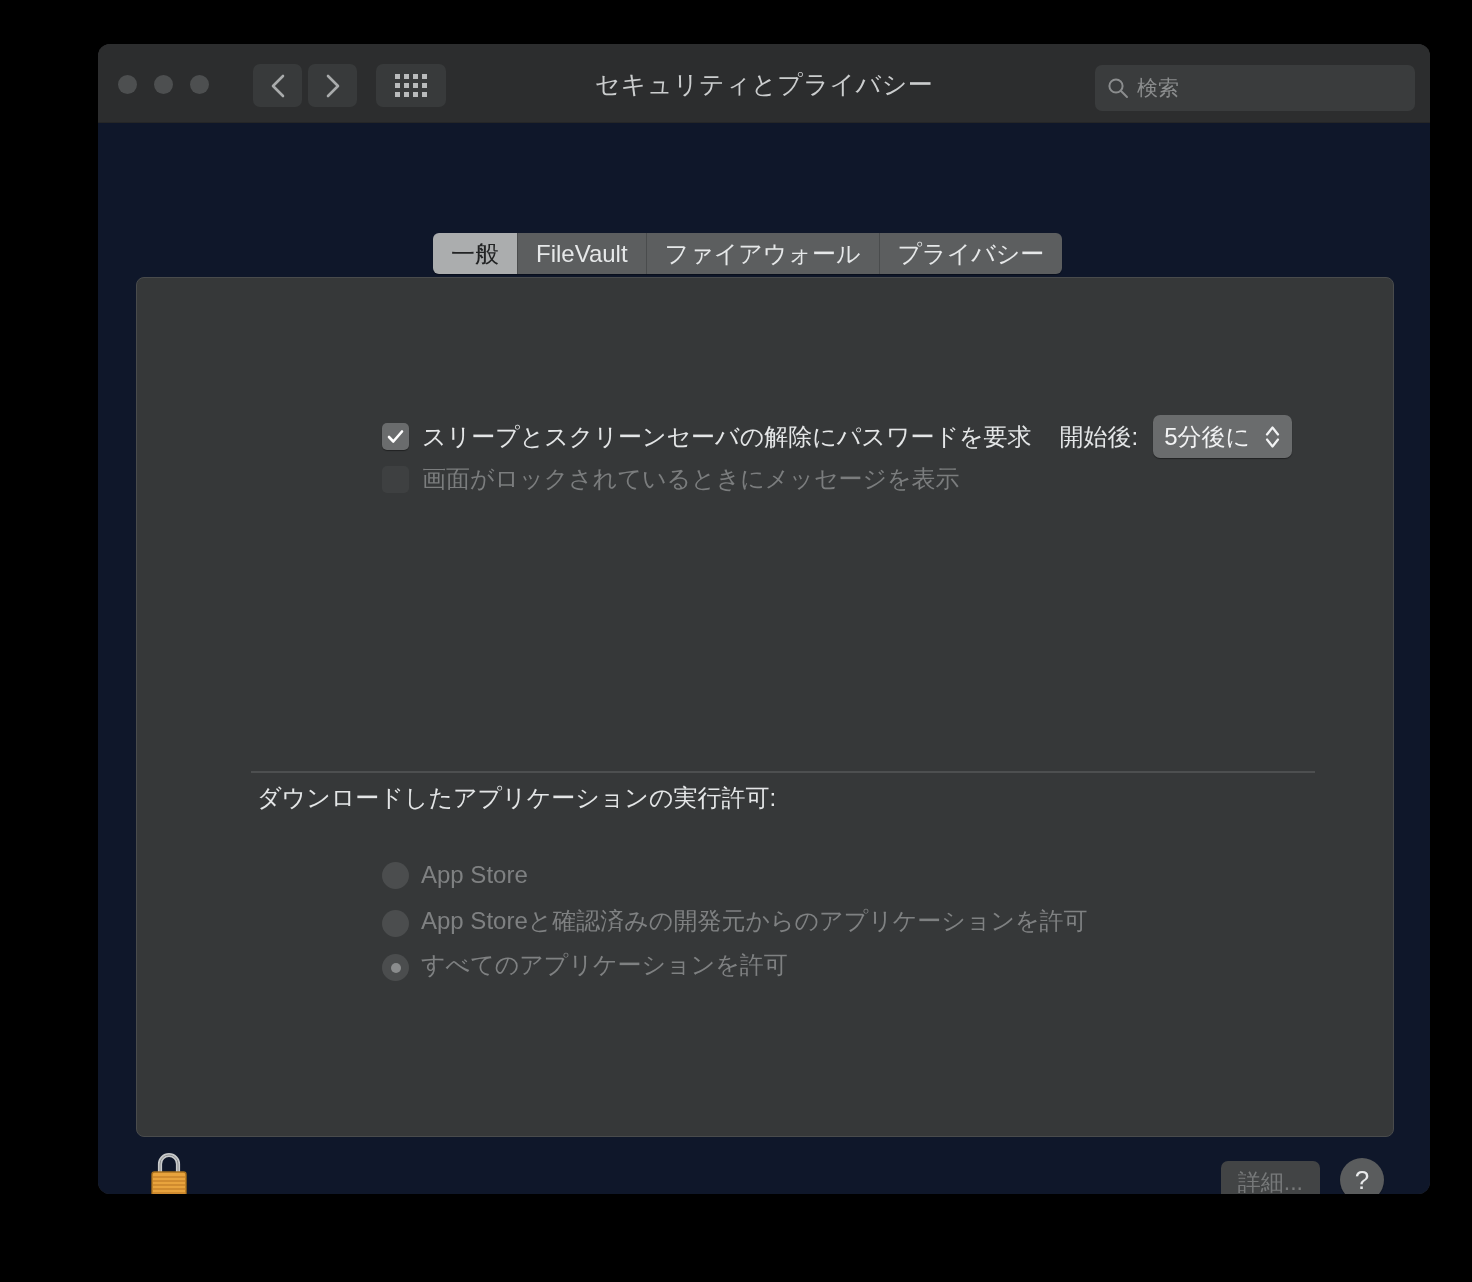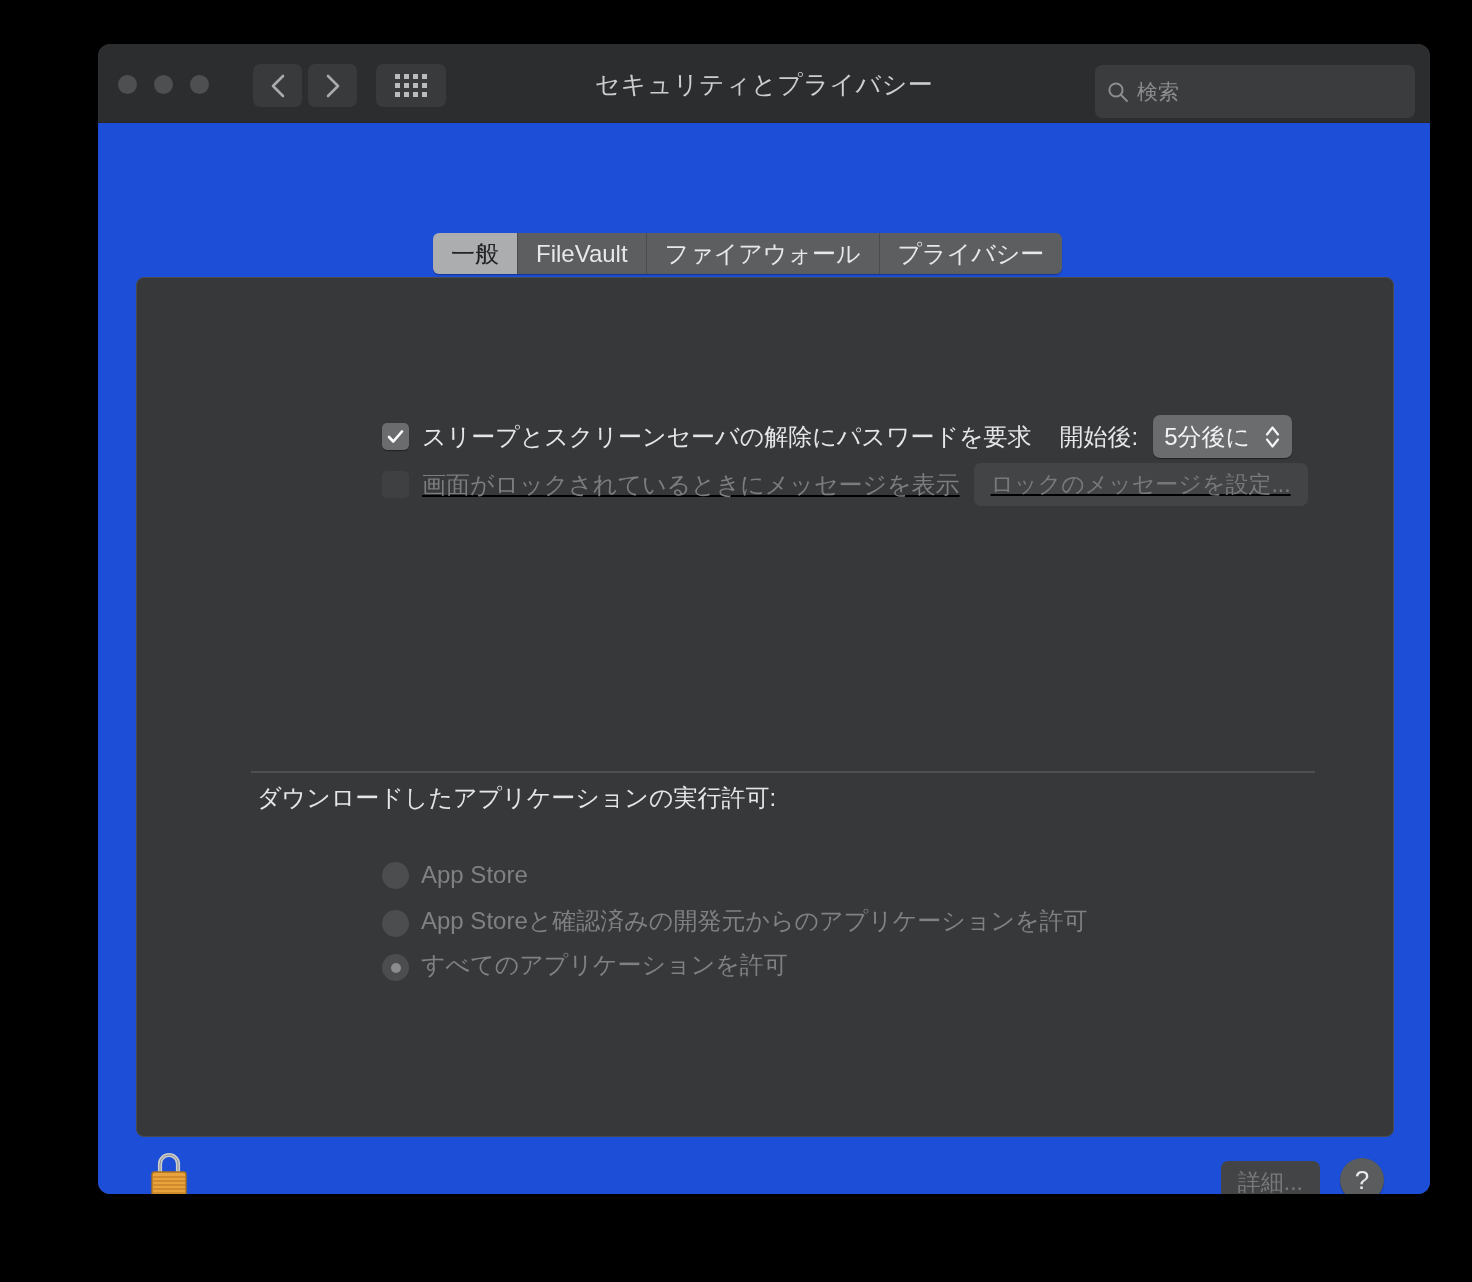--- a/index.html
+++ b/index.html
@@ -102,21 +102,21 @@
     font-size: 25px;
     color: #cbcdce;
     letter-spacing: 0.5px;
   }
 
   #search-field {
     position: absolute;
     right: 15px;
     top: 21px;
     width: 320px;
-    height: 53px;
+    height: 46px;
     border-radius: 7px;
     background: #3a3c3d;
     display: flex;
     align-items: center;
     padding: 0 12px;
     box-sizing: border-box;
   }
   #search-field .sicon { flex: 0 0 auto; margin-right: 8px; display:block; }
   #search-input {
     background: transparent;
@@ -127,21 +127,21 @@
     color: #d5d7d8;
     width: 100%;
     padding: 0;
   }
   #search-input::placeholder { color: #8b8d8e; }
 
   
   #body-area {
     position: relative;
     height: 1072px;
-    background: #1d4ed8;
+    background: #0f172a;
     padding-left: 16px;
   }
 
   
   #tabbar {
     position: absolute;
     left: 335px;
     top: 110px;
     display: flex;
     border-radius: 6px;
@@ -196,21 +196,21 @@
   }
   .btn.disabled {
     background: #424445;
     color: #77797a;
     box-shadow: none;
   }
   #change-pw-btn { margin-left: 28px; }
 
   
   #cb-row-1 { left: 245px; top: 137px; }
-  #cb-row-2 { left: 245px; top: 185px; text-decoration: underline; }
+  #cb-row-2 { left: 245px; top: 185px; }
 
   .checkbox {
     width: 27px;
     height: 27px;
     border-radius: 5px;
     background: #6a6c6d;
     box-shadow: 0 1px 1px rgba(0,0,0,0.4);
     display: flex;
     align-items: center;
     justify-content: center;
@@ -427,21 +427,20 @@
           <svg class="steppers" width="17" height="27" viewBox="0 0 17 27">
             <polyline points="3,11 8.5,4 14,11" fill="none" stroke="#f2f3f4" stroke-width="2.2" stroke-linecap="round" stroke-linejoin="round"></polyline>
             <polyline points="3,16 8.5,23 14,16" fill="none" stroke="#f2f3f4" stroke-width="2.2" stroke-linecap="round" stroke-linejoin="round"></polyline>
           </svg>
         </div>
       </div>
 
       <div class="row dim" id="cb-row-2">
         <div class="checkbox off"></div>
         <span class="cb-label">画面がロックされているときにメッセージを表示</span>
-        <button class="btn disabled" id="lock-msg-btn">ロックのメッセージを設定...</button>
       </div>
 
       <div id="divider"></div>
 
       <div id="dl-title">ダウンロードしたアプリケーションの実行許可:</div>
 
       <div class="radio-row" id="radio-1">
         <div class="radio"></div>
         <span class="radio-label">App Store</span>
       </div>

